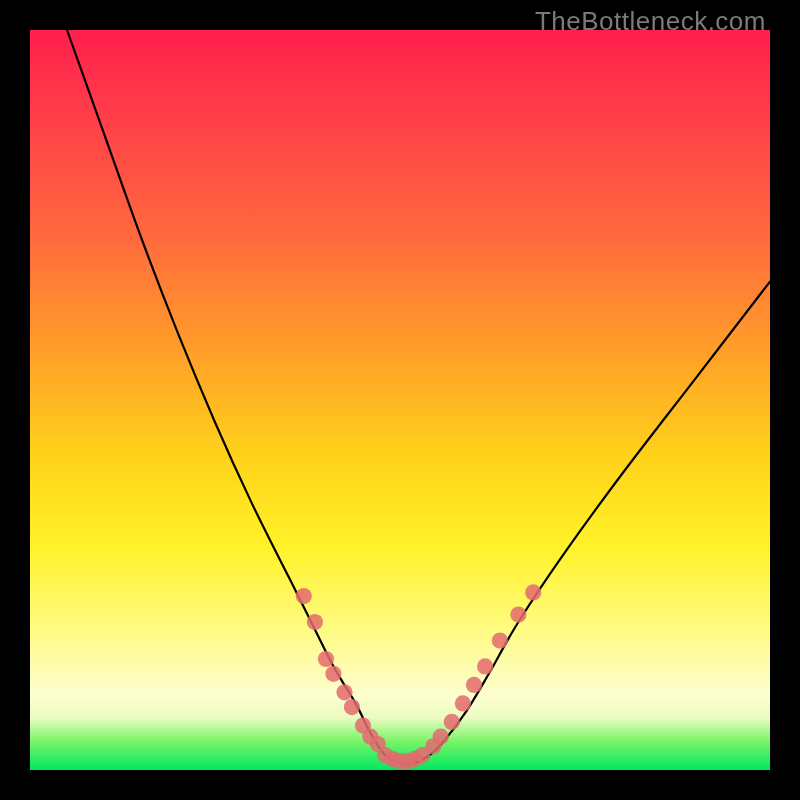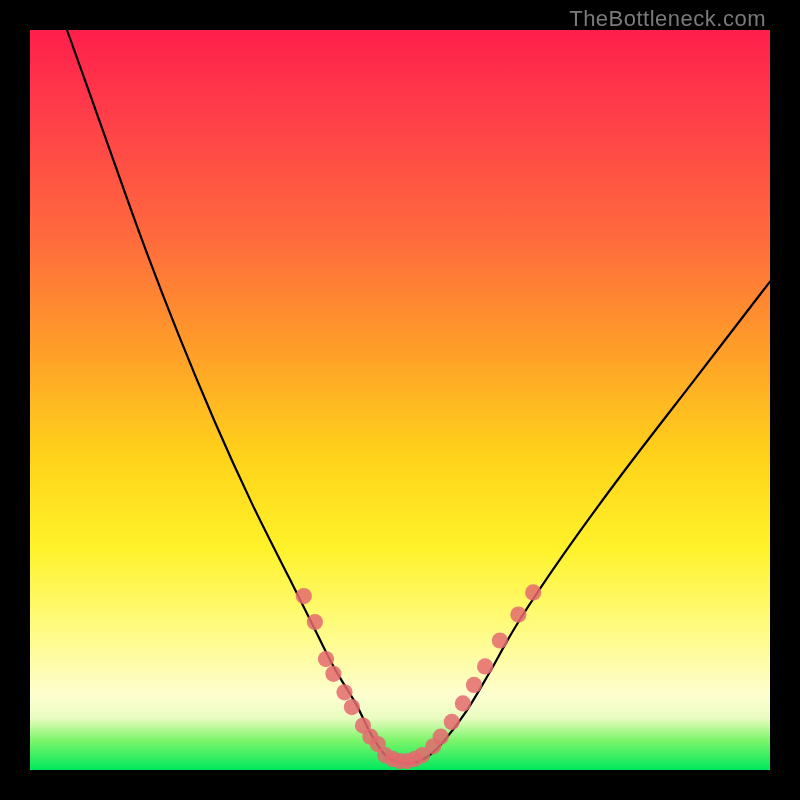--- a/index.html
+++ b/index.html
@@ -39,21 +39,21 @@
       #e9fcc0 93%,
       #7cf56a 96%,
       #00e85e 100%
     );
   }
   .watermark {
     position: absolute;
     top: 6px;
     right: 34px;
     color: #7a7a7a;
-    font-size: 22px;
+    font-size: 26px;
     letter-spacing: 0.5px;
     user-select: none;
   }
   svg.curve {
     position: absolute;
     left: 0;
     top: 0;
     width: 740px;
     height: 740px;
     overflow: visible;

